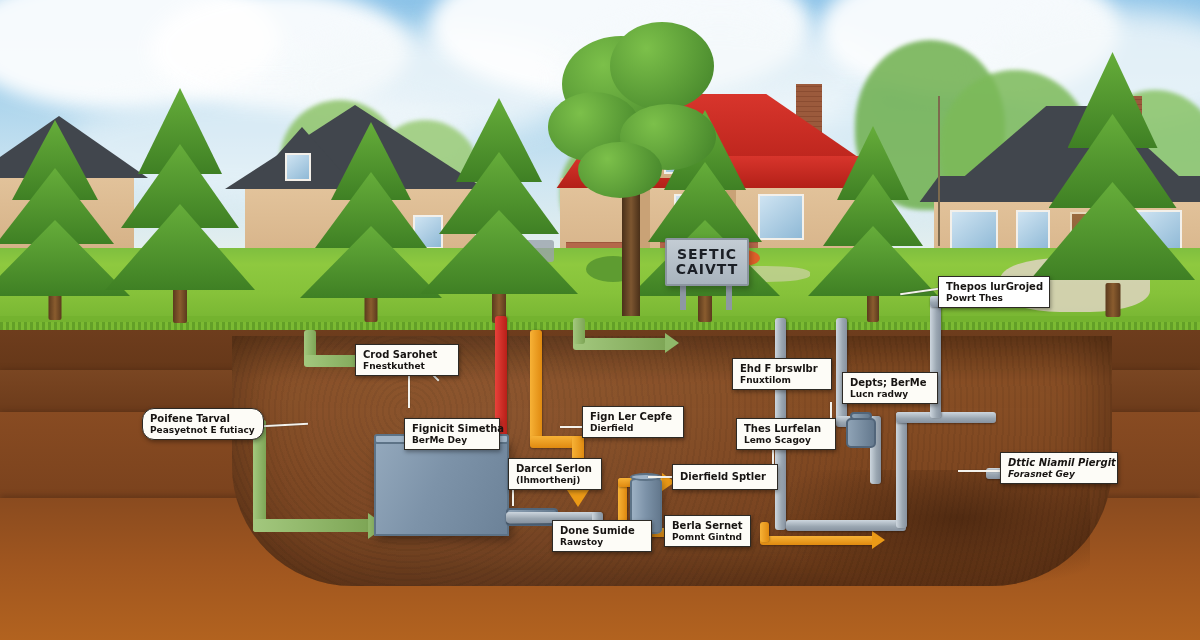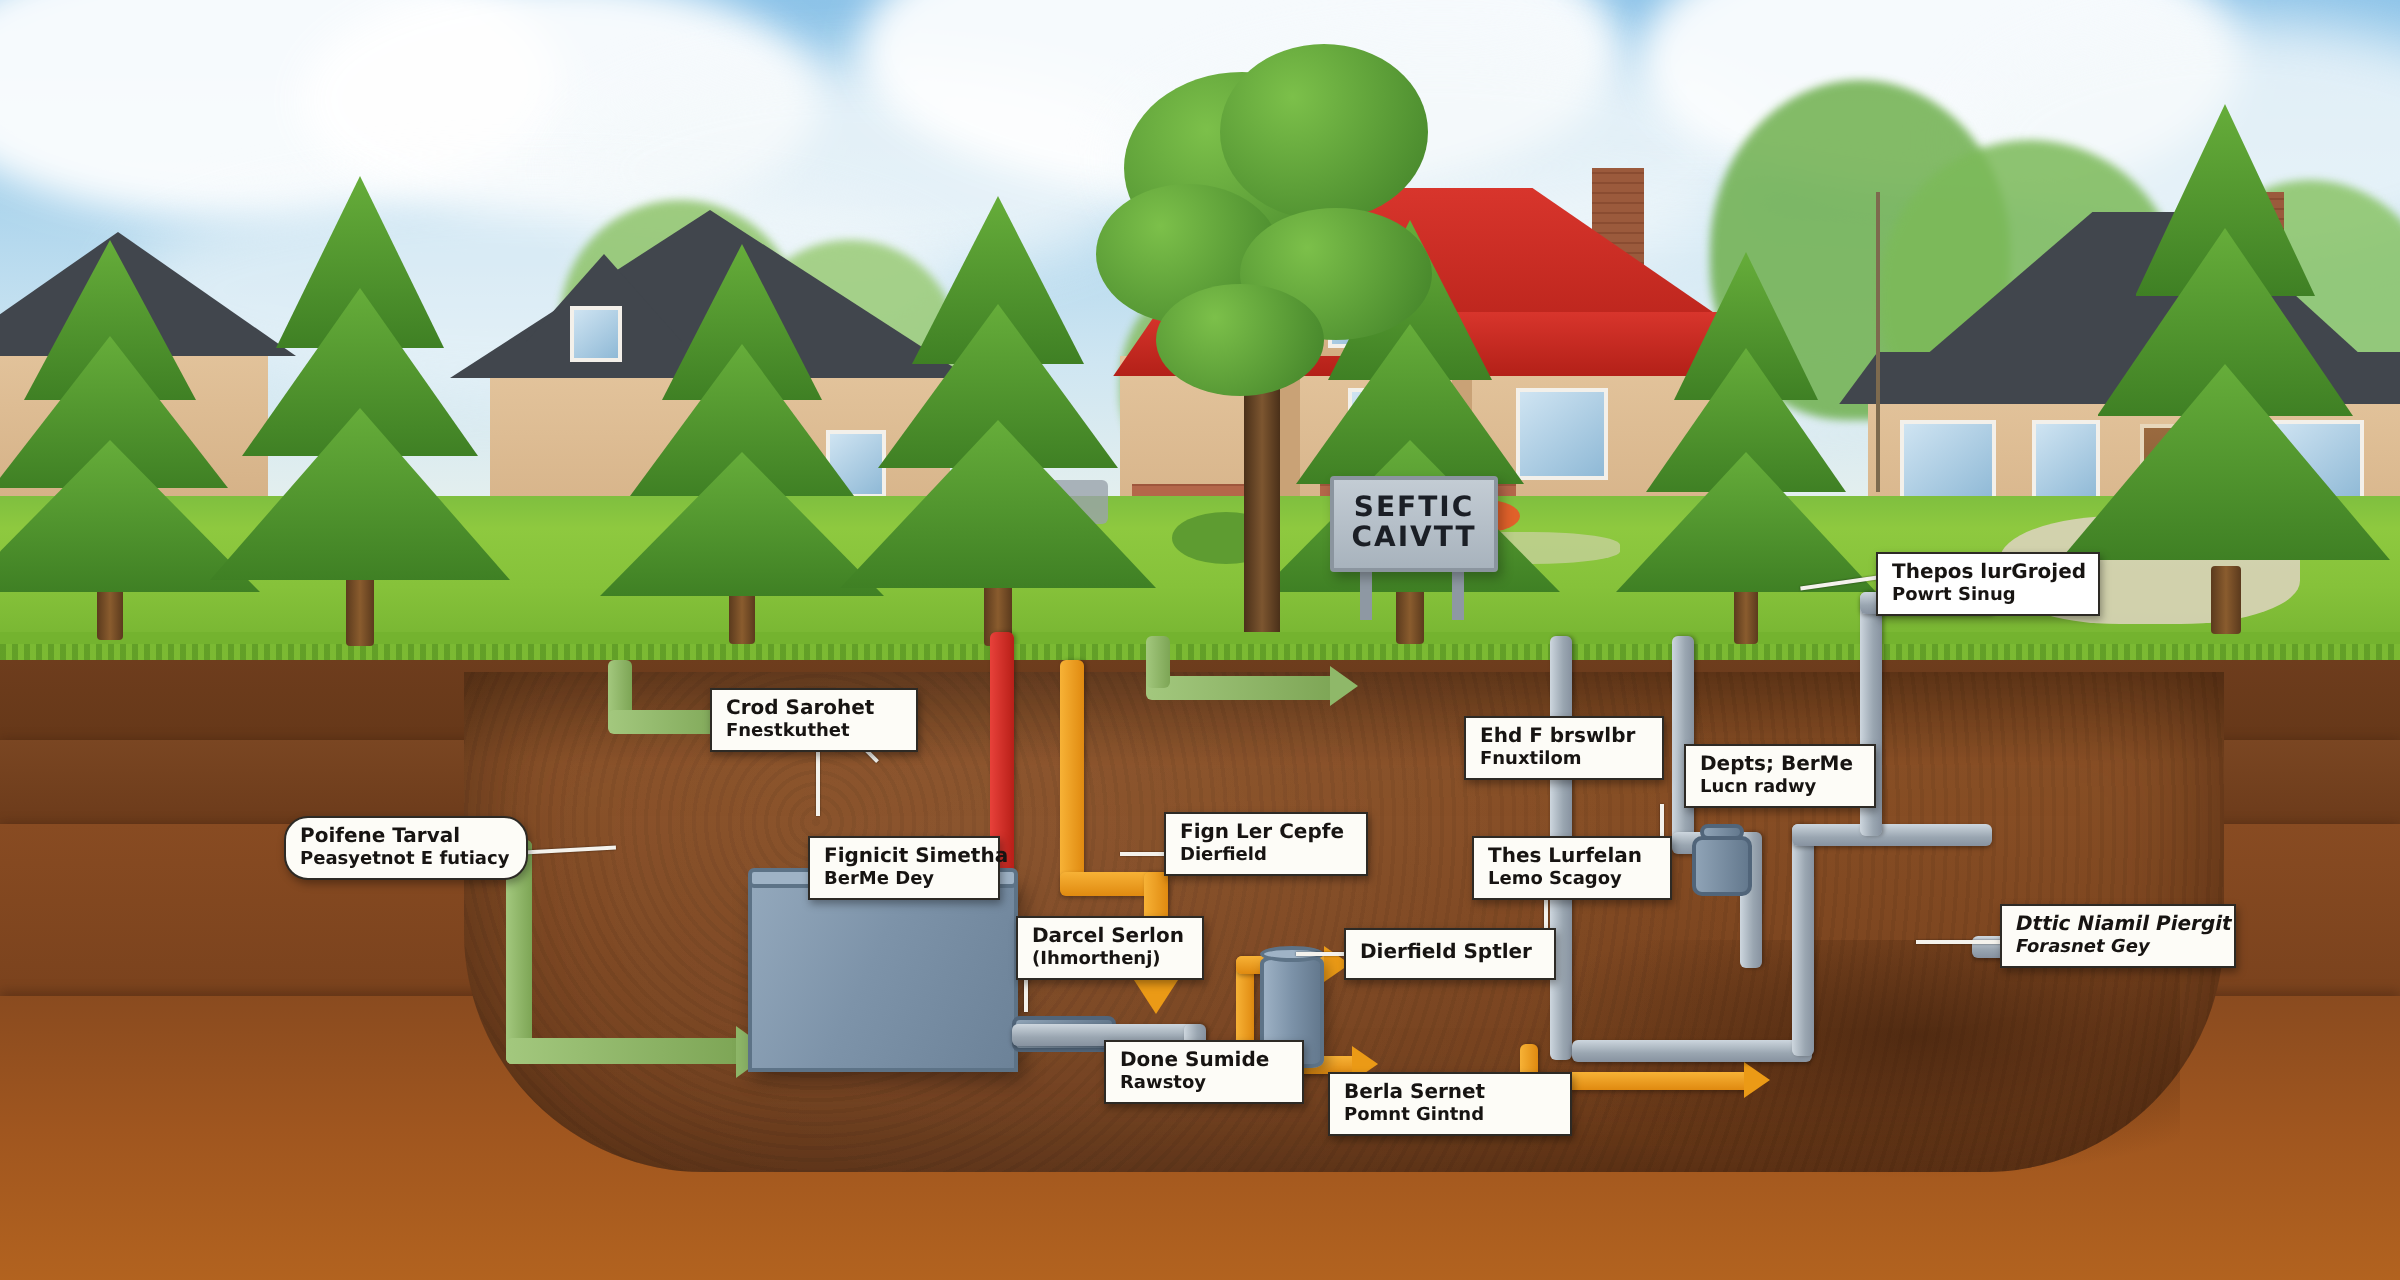--- a/index.html
+++ b/index.html
@@ -391,28 +391,28 @@
 
   <div class="label" style="left:672px;top:464px;width:106px;padding-top:6px;padding-bottom:6px;">
     <span class="l1">Dierfield Sptler</span>
   </div>
 
   <div class="label" style="left:552px;top:520px;width:100px;">
     <span class="l1">Done Sumide</span>
     <span class="l2">Rawstoy</span>
   </div>
 
-  <div class="label" style="left:664px;top:536px;width:122px;">
+  <div class="label" style="left:664px;top:515px;width:87px;">
     <span class="l1">Berla Sernet</span>
     <span class="l2">Pomnt Gintnd</span>
   </div>
 
   <div class="label labelLight" style="left:938px;top:276px;width:112px;">
     <span class="l1">Thepos lurGrojed</span>
-    <span class="l2">Powrt Sinug</span>
+    <span class="l2">Powrt Thes</span>
   </div>
 
   <div class="label" style="left:1000px;top:452px;width:118px;font-style:italic;">
     <span class="l1">Dttic Niamil Piergit</span>
     <span class="l2">Forasnet Gey</span>
   </div>
 
 </div>
 
 </body></html>

